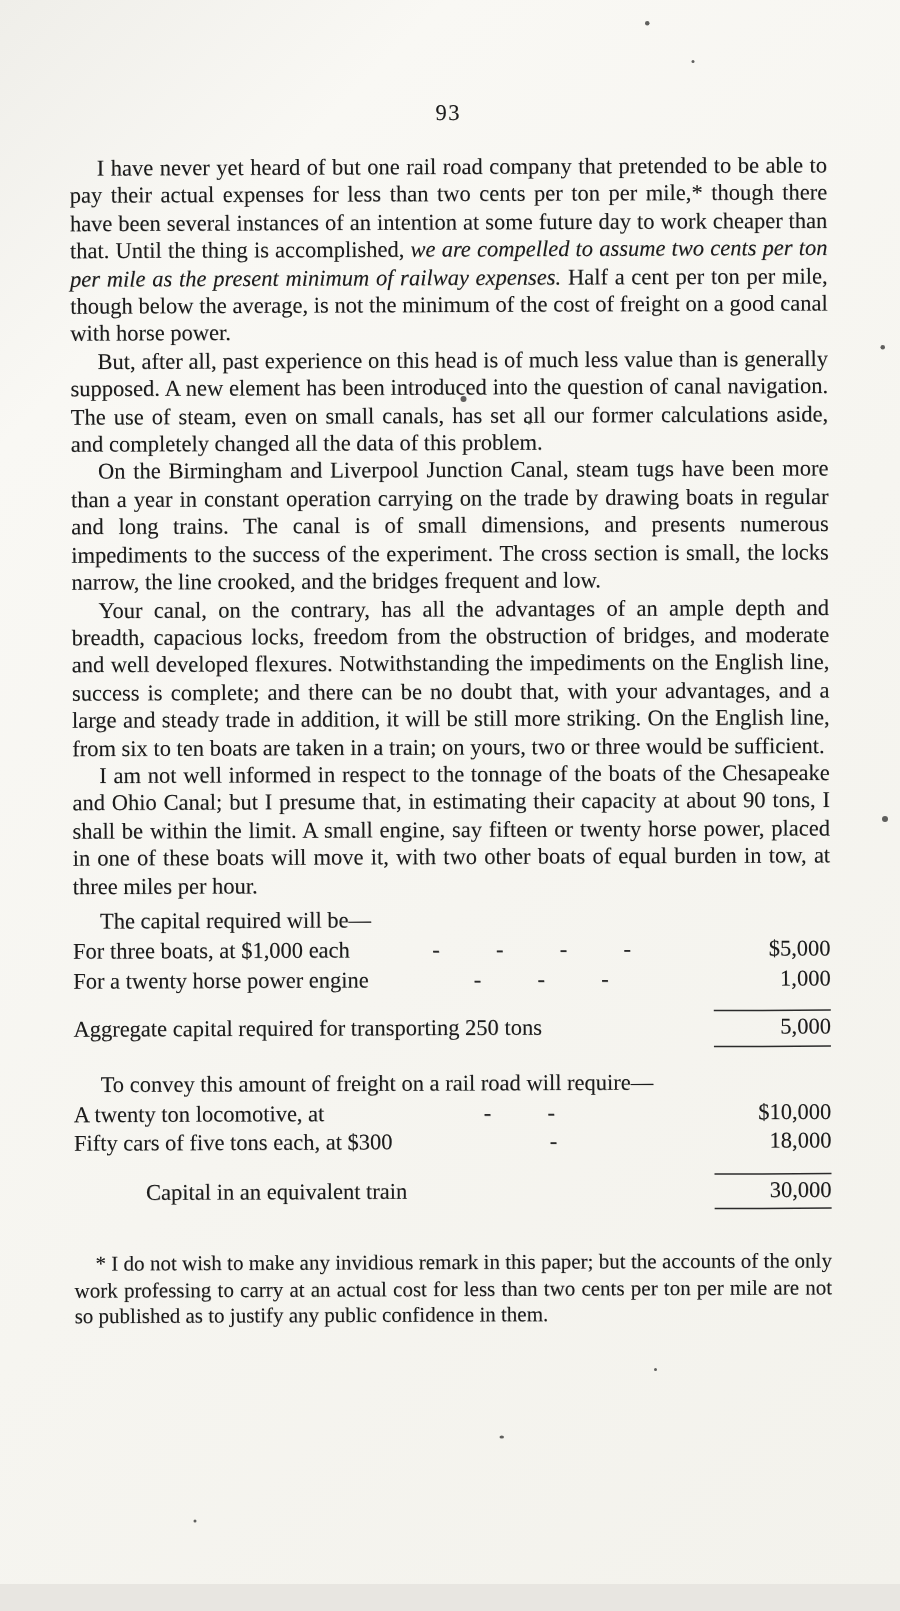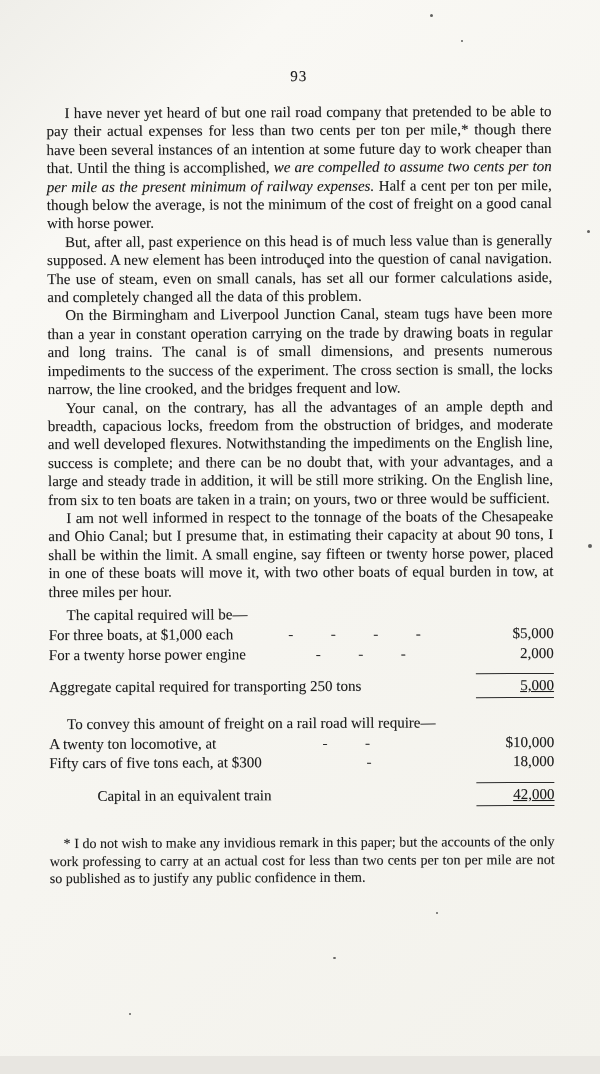--- a/index.html
+++ b/index.html
@@ -59,21 +59,21 @@
     color: #2a2a2a;
     overflow: hidden;
   }
   .fin-spacer { flex: 1; }
   .fin-amount {
     flex: none;
     width: 78px;
     text-align: right;
   }
   .total-row { margin-top: 11px; }
-  .rule-top    { border-top: 1.2px solid #2b2b2b; padding-top: 2px; text-decoration: underline; }
+  .rule-top    { border-top: 1.2px solid #2b2b2b; padding-top: 2px; }
   .rule-bottom { border-bottom: 1.2px solid #2b2b2b; padding-bottom: 2px; }
   .rail-block { margin-top: 15px; }
   .footnote {
     margin-top: 27px;
     font-size: 14px;
     line-height: 17.6px;
     text-align: justify;
     text-indent: 14px;
   }
   .speck {
@@ -105,21 +105,21 @@
 
       <div class="fin-row">
         <span class="fin-label">For three boats, at $1,000 each</span>
         <span class="fin-leader">-          -          -          -</span>
         <span class="fin-amount">$5,000</span>
       </div>
 
       <div class="fin-row">
         <span class="fin-label">For a twenty horse power engine</span>
         <span class="fin-leader">-          -          -</span>
-        <span class="fin-amount">2,000</span>
+        <span class="fin-amount">1,000</span>
       </div>
 
       <div class="fin-row total-row">
         <span class="fin-label">Aggregate capital required for transporting 250 tons</span>
         <span class="fin-spacer"></span>
         <span class="fin-amount rule-top rule-bottom">5,000</span>
       </div>
     </div>
 
     <div class="fin rail-block">
@@ -133,21 +133,21 @@
 
       <div class="fin-row">
         <span class="fin-label">Fifty cars of five tons each, at $300</span>
         <span class="fin-leader">-</span>
         <span class="fin-amount">18,000</span>
       </div>
 
       <div class="fin-row total-row">
         <span class="fin-label pad-left">Capital in an equivalent train</span>
         <span class="fin-spacer"></span>
-        <span class="fin-amount rule-top rule-bottom">42,000</span>
+        <span class="fin-amount rule-top rule-bottom">30,000</span>
       </div>
     </div>
 
     <div class="footnote">* I do not wish to make any invidious remark in this paper; but the accounts of the only work professing to carry at an actual cost for less than two cents per ton per mile are not so published as to justify any public confidence in them.</div>
 
   </div>
 
   <span class="speck" style="left:430px; top:14px; width:3px; height:3px;"></span>
   <span class="speck" style="left:461px; top:40px; width:2px; height:2px;"></span>
   <span class="speck" style="left:307px; top:264px; width:4px; height:4px;"></span>

